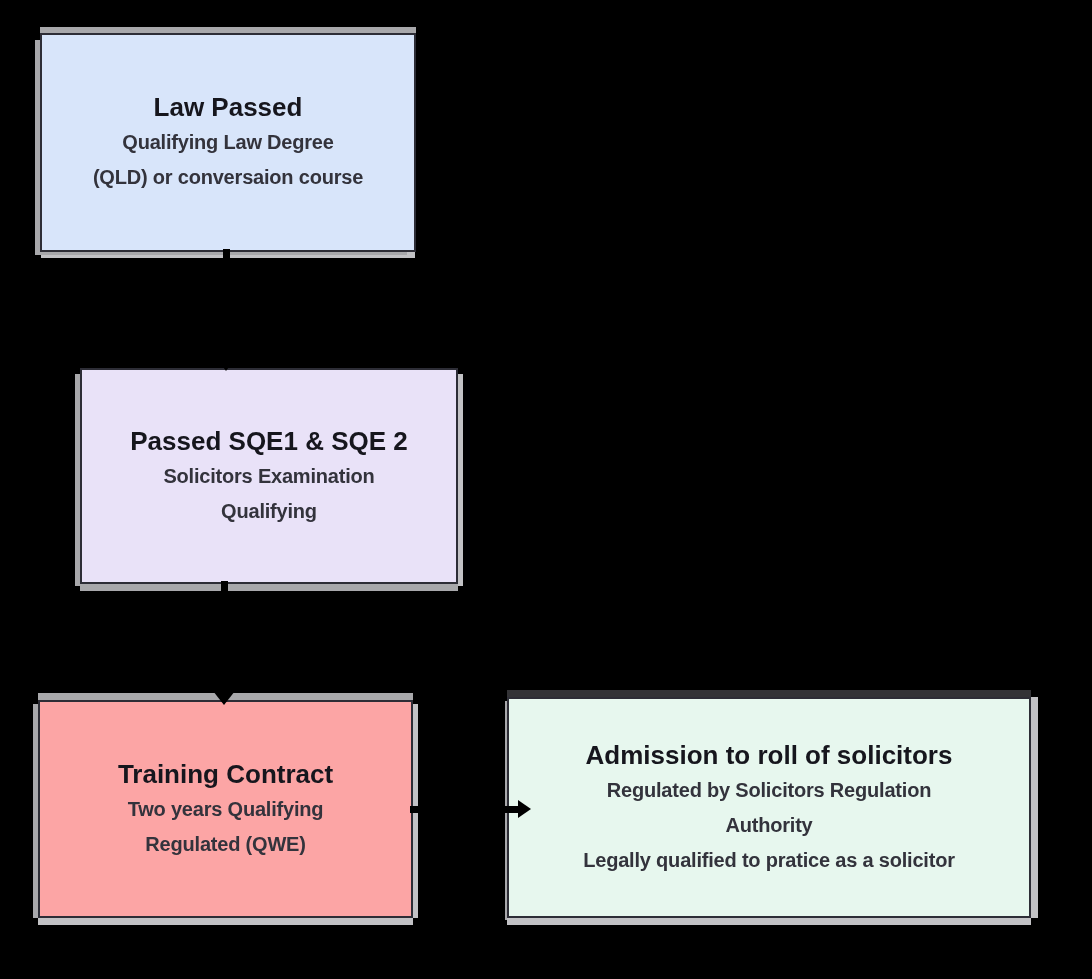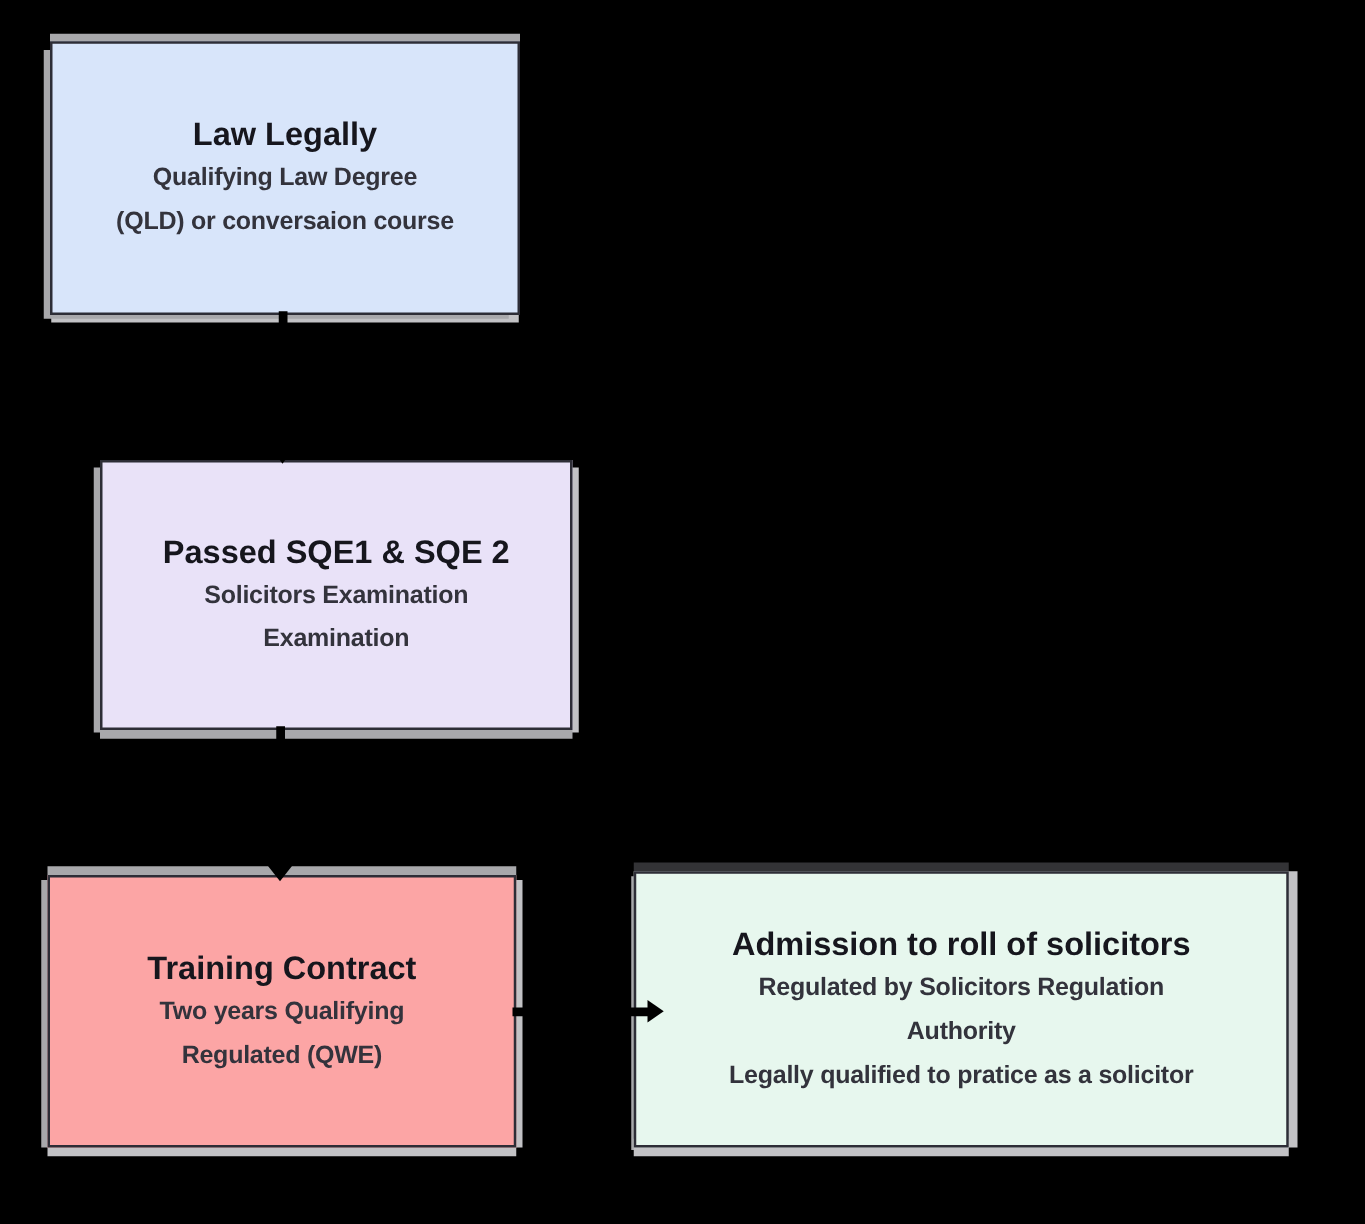--- a/index.html
+++ b/index.html
@@ -99,29 +99,29 @@
     border-bottom: 9px solid transparent;
     border-left: 13px solid #000;
   }
 </style>
 </head>
 <body>
 
 <div id="canvas">
 
   <div class="box" id="box-law-degree" style="background-color: rgb(216, 229, 250);">
-    <div class="title">Law Legally</div>
+    <div class="title">Law Passed</div>
     <div class="line">Qualifying Law Degree</div>
     <div class="line">(QLD) or conversaion course</div>
   </div>
 
   <div class="box" id="box-passed-sqe" style="background-color: rgb(233, 226, 248); margin-left: 40px;">
     <div class="title">Passed SQE1 &amp; SQE 2</div>
     <div class="line">Solicitors Examination</div>
-    <div class="line">Examination</div>
+    <div class="line">Qualifying</div>
   </div>
 
   <div class="box" id="box-training-contract" style="background-color: #fca5a5;">
     <div class="title">Training Contract</div>
     <div class="line">Two years Qualifying</div>
     <div class="line">Regulated (QWE)</div>
   </div>
 
   <div class="box" id="box-admission" style="background-color: rgb(231, 247, 238);">
     <div class="title">Admission to roll of solicitors</div>

